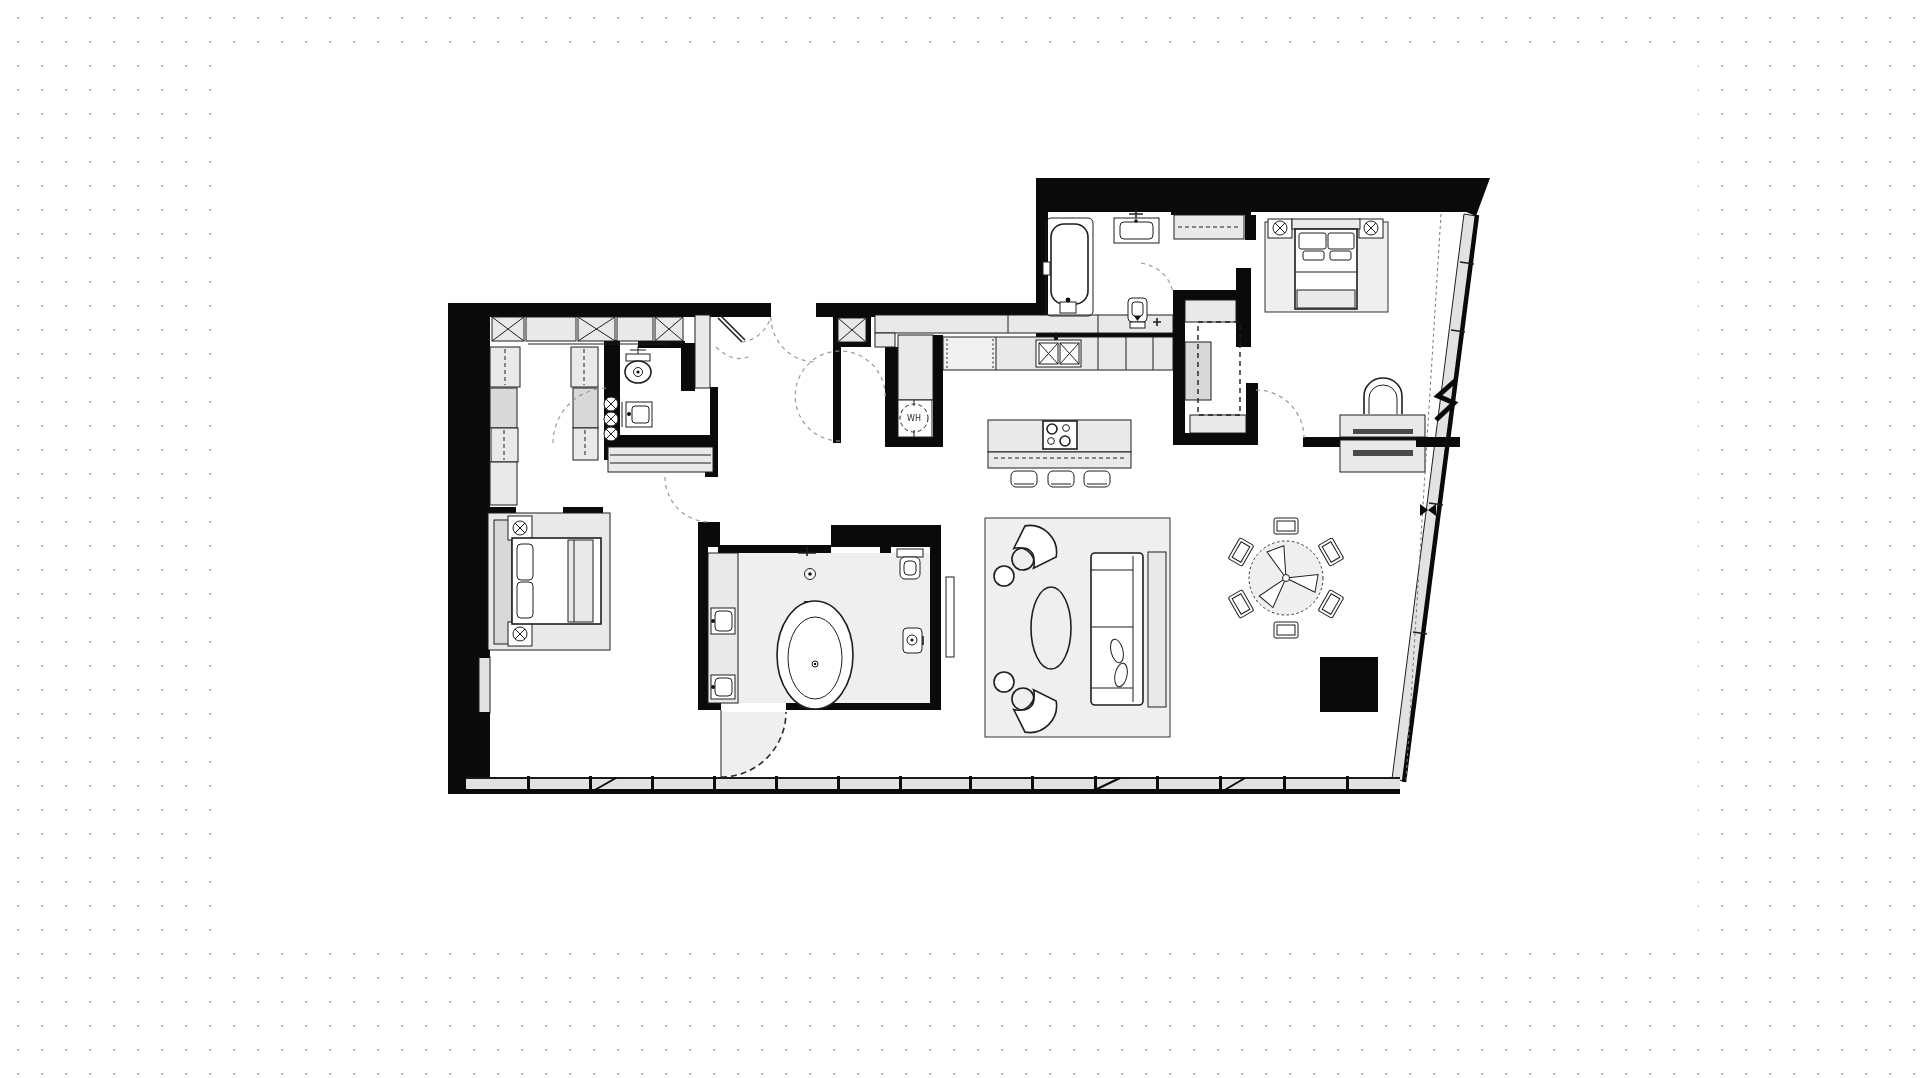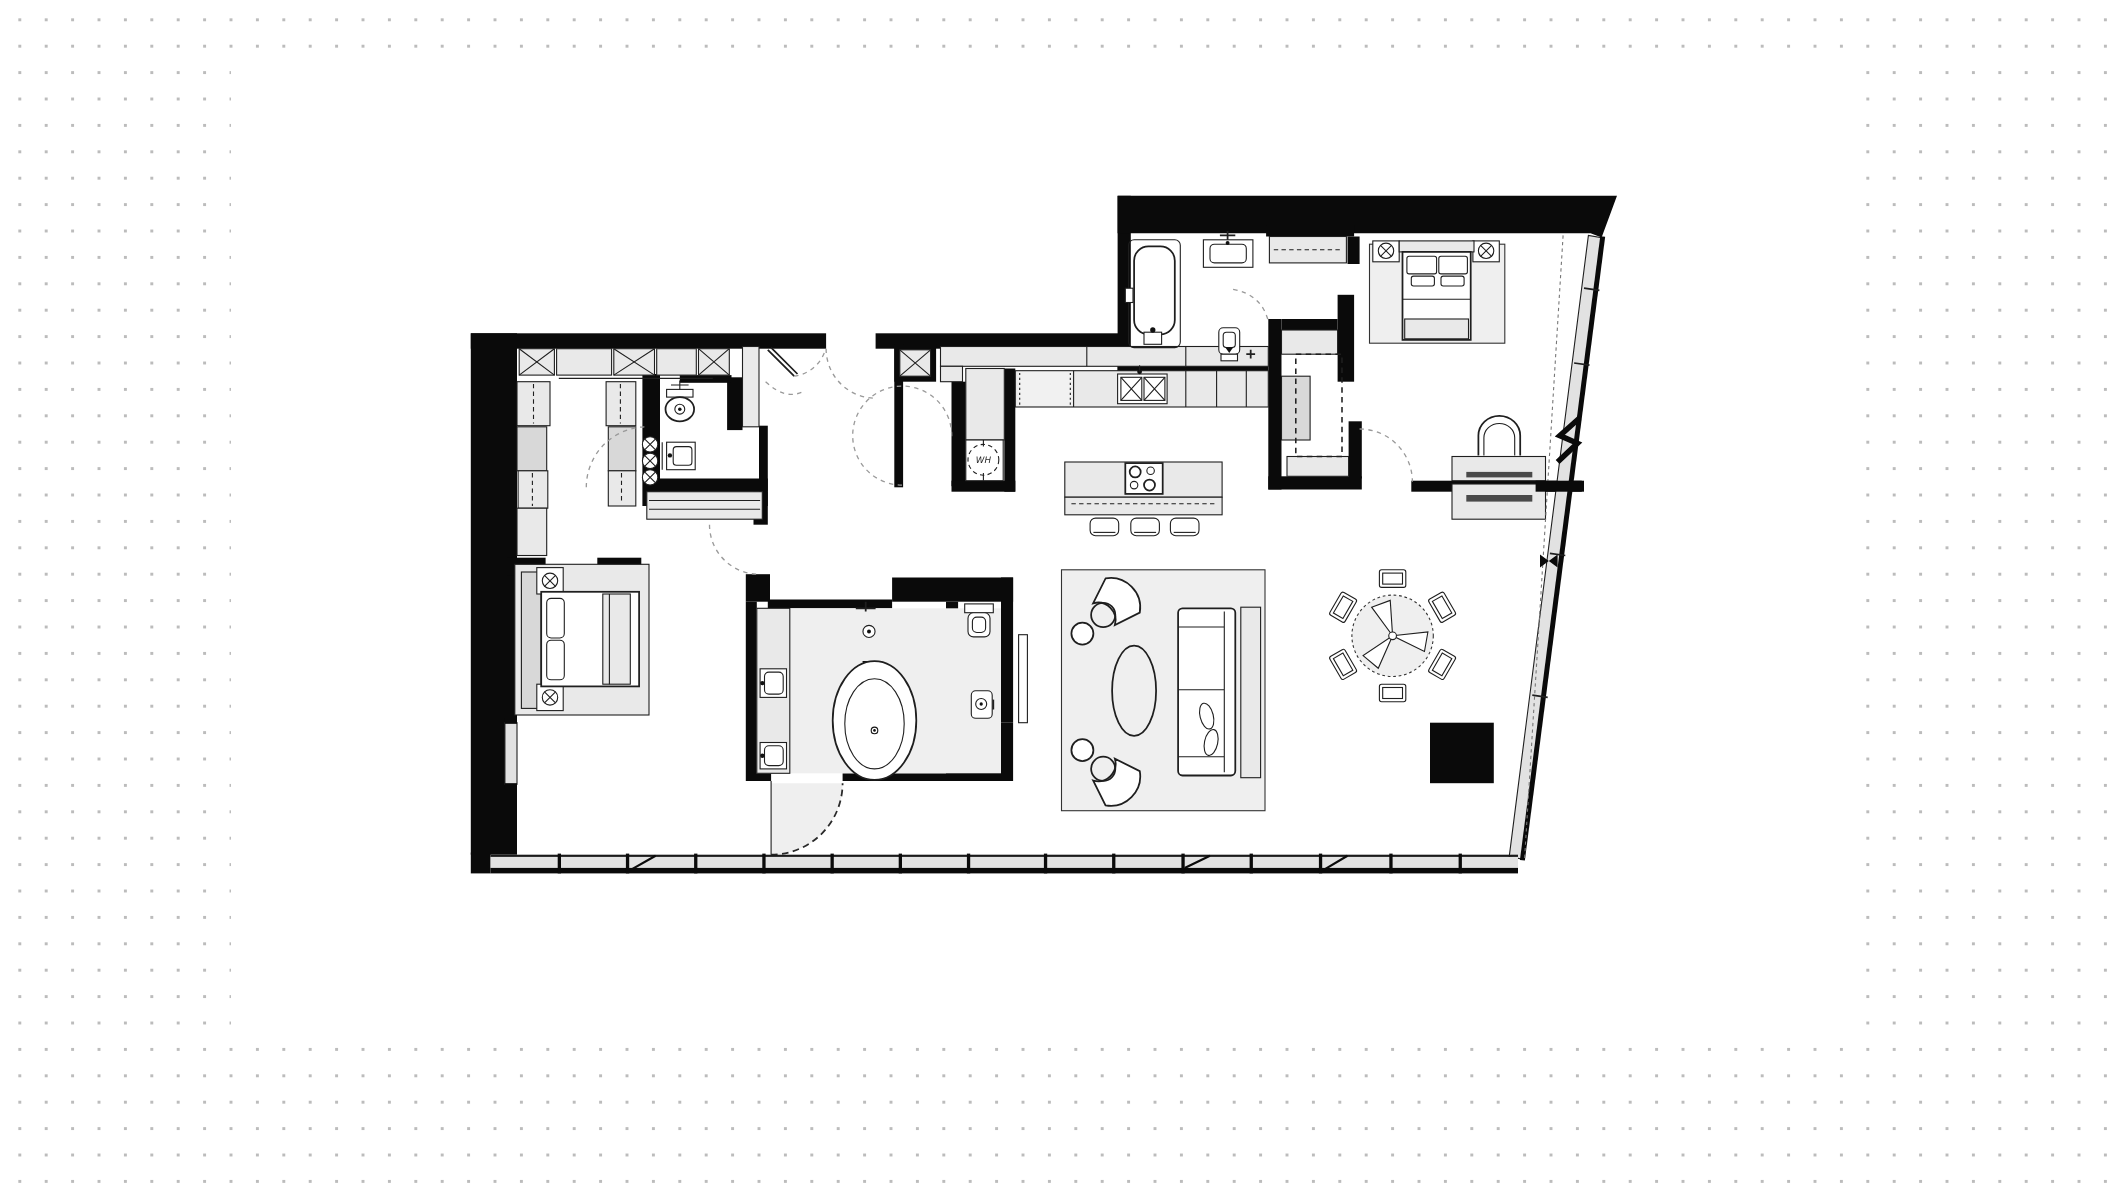--- a/index.html
+++ b/index.html
@@ -9,23 +9,22 @@
   }
   html,body{margin:0;padding:0;}
   body{
     width:1920px;height:1078px;position:relative;overflow:hidden;
     font-family:"DejaVu Sans", sans-serif;
     background-color:var(--canvas_bg);
     background-image:radial-gradient(var(--dot) 1.3px, transparent 1.45px);
     background-size:24px 24px;background-position:6px 6px;
   }
   #artboard{
-    position:absolute;left:210px;top:60px;width:1468px;height:878px;
+    position:absolute;left:230px;top:60px;width:1468px;height:878px;
     background:var(--artboard);
-    font-style:italic;
   }
   svg{display:block;}
   .wall{fill:var(--wall);stroke:none;}
   .lt{fill:var(--fill_light);stroke:var(--line);stroke-width:1;}
   .md{fill:var(--fill_mid);stroke:var(--line);stroke-width:1;}
   .wt{fill:#ffffff;stroke:var(--line);stroke-width:1;}
   .wt2{fill:#ffffff;stroke:var(--line);stroke-width:1.6;}
   .ln{stroke:var(--line);stroke-width:1;fill:none;}
   .ln2{stroke:var(--line);stroke-width:1.6;fill:none;}
   .dashln{stroke:var(--line);stroke-width:1;fill:none;stroke-dasharray:4 3;}

